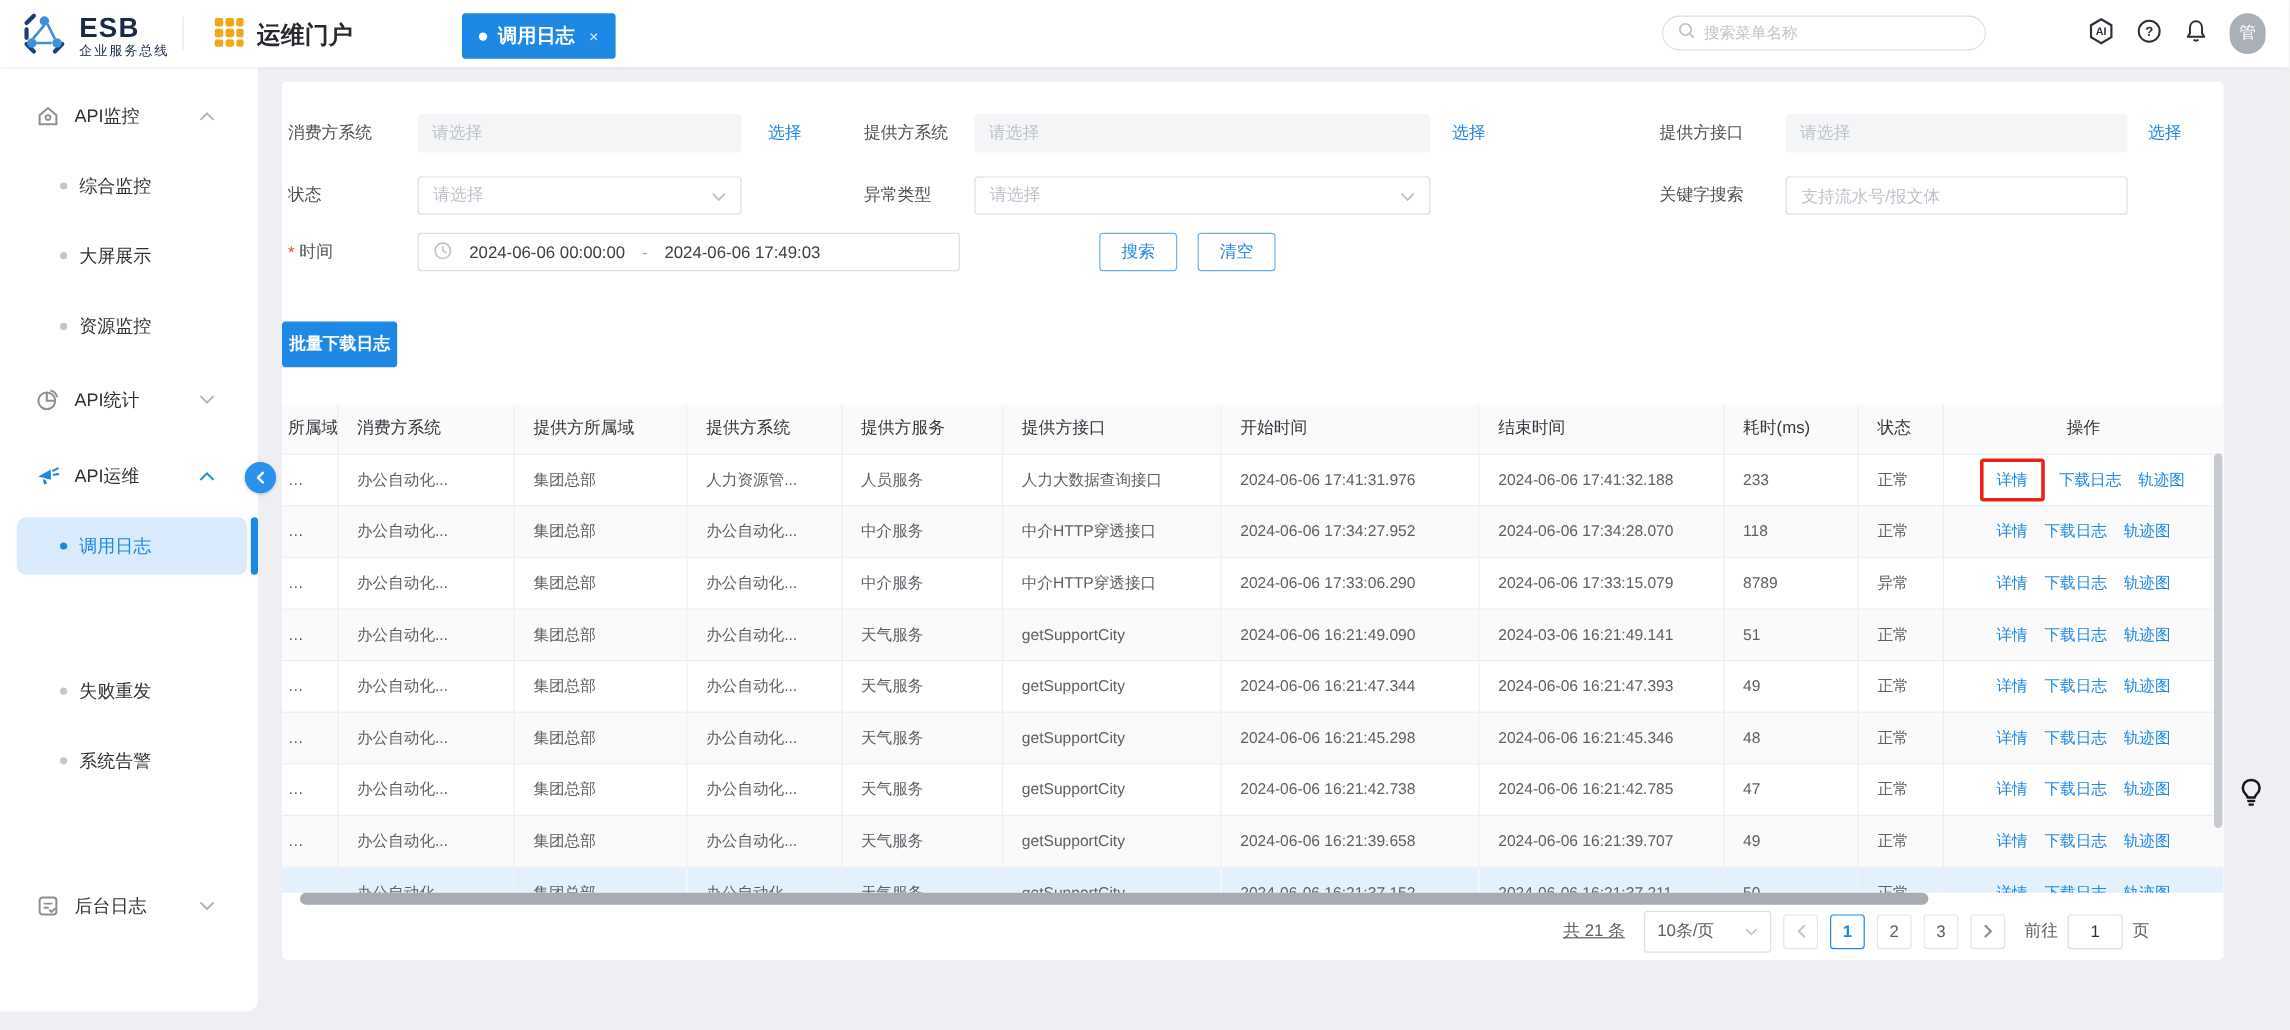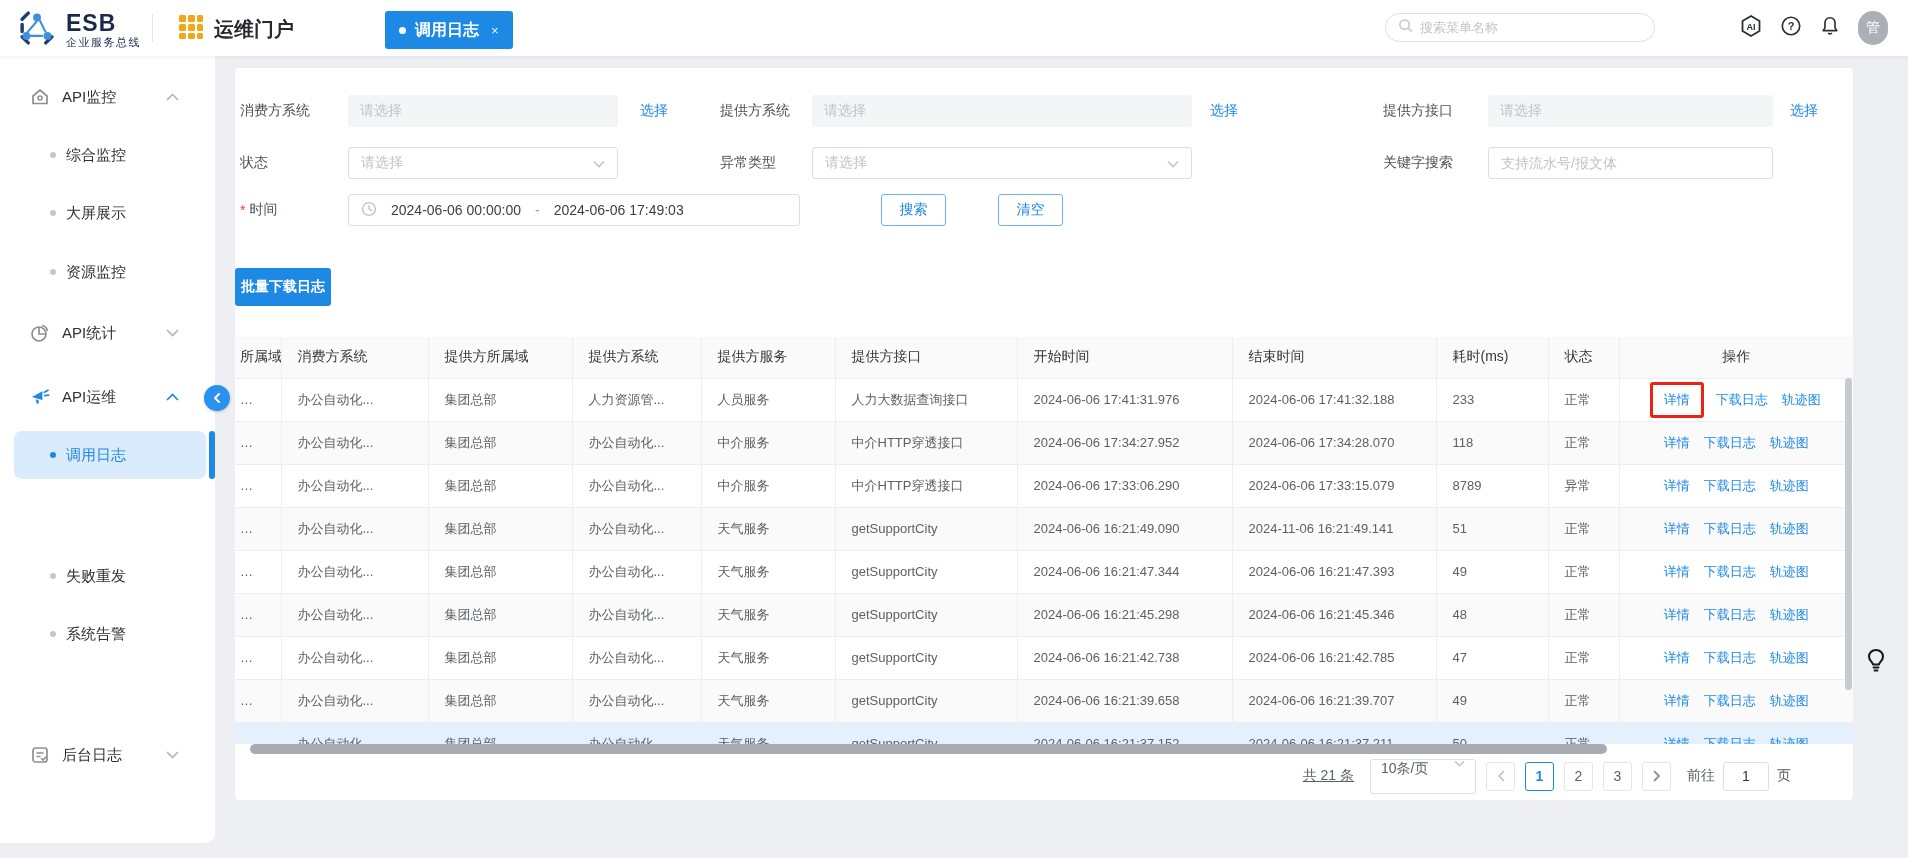--- a/index.html
+++ b/index.html
@@ -66,21 +66,21 @@
   td.col-op{text-align:center;padding:0 10px;}
   .op-links{display:inline-flex;align-items:center;gap:14px;}
   .op-link{color:#1e88e5;cursor:pointer;}
   .red-box{display:inline-flex;border:3px solid #ec2217;border-radius:3px;padding:6px 11px;margin:-9px -2px;}
   .hscroll{position:absolute;left:15px;top:676px;width:1357px;height:10px;background:#a8abb2;border-radius:5px;cursor:pointer;}
   .vscroll{position:absolute;left:1610px;top:310px;width:7px;height:312px;background:#c7cad0;border-radius:4px;cursor:pointer;z-index:5;}
 
   
   .pager{position:absolute;left:0;top:692px;width:1618px;height:32px;display:flex;justify-content:flex-end;align-items:center;padding-right:62px;gap:10px;font-size:14px;color:#5c6166;}
   .pg-total{margin-right:6px;text-decoration:underline;}
-  .pg-size{width:106px;height:35px;border:1px solid #dcdfe6;border-radius:3px;display:flex;align-items:flex-start;justify-content:space-between;padding:0 10px;cursor:pointer;color:#5c6166;}
+  .pg-size{width:106px;height:35px;border:1px solid #dcdfe6;border-radius:3px;display:flex;align-items:center;justify-content:space-between;padding:0 10px;cursor:pointer;color:#5c6166;}
   .pg-btn{width:29px;height:29px;border:1px solid #e2e5ea;border-radius:3px;background:#fff;display:flex;align-items:center;justify-content:center;cursor:pointer;color:#8a9099;}
   .pg-btn.disabled{color:#c6cad0;}
   .pg-page{width:29px;height:29px;border:1px solid #e2e5ea;border-radius:3px;background:#fff;display:flex;align-items:center;justify-content:center;cursor:pointer;color:#5c6166;}
   .pg-page.active{border-color:#1e88e5;color:#1e88e5;font-weight:bold;}
   .pg-goto{display:flex;align-items:center;gap:8px;margin-left:6px;}
   .pg-input{width:46px;height:29px;border:1px solid #dcdfe6;border-radius:3px;text-align:center;font-size:14px;color:#303133;outline:none;}
 
   .bulb{position:absolute;left:1864px;top:648px;z-index:40;}
 </style>
 </head>
@@ -301,21 +301,21 @@
       <span>
         <svg width="16" height="16" viewBox="0 0 16 16">
             <circle cx="8" cy="8" r="6.4" fill="none" stroke="#c0c4cc" stroke-width="1.4"></circle>
             <path d="M8 4.5 L8 8 L10.8 9.6" stroke="#c0c4cc" stroke-width="1.4" fill="none" stroke-linecap="round"></path>
           </svg>
       </span>
       <span>2024-06-06 00:00:00</span>
       <span style="color:#9aa0a6">-</span>
       <span>2024-06-06 17:49:03</span>
     </div>
-    <div class="btn-outline" style="left:646px">搜索</div>
+    <div class="btn-outline" style="left:681px">搜索</div>
     <div class="btn-outline" style="left:763px">清空</div>
 
     <div class="btn-primary">批量下载日志</div>
 
     <div class="tbl-wrap">
       <table id="log-table">
         <colgroup>
           <col style="width:46px">
             <col style="width:147px">
             <col style="width:144px">
@@ -398,21 +398,21 @@
                 </span></td>
             </tr>
             <tr class="stripe">
               <td class="col0"><span>…</span></td>
               <td>办公自动化...</td>
               <td>集团总部</td>
               <td>办公自动化...</td>
               <td>天气服务</td>
               <td>getSupportCity</td>
               <td>2024-06-06 16:21:49.090</td>
-              <td>2024-11-06 16:21:49.141</td>
+              <td>2024-03-06 16:21:49.141</td>
               <td>51</td>
               <td>正常</td>
               <td class="col-op"><span class="op-links">
                   <span class="op-link">详情</span>
                   <span class="op-link">下载日志</span>
                   <span class="op-link">轨迹图</span>
                 </span></td>
             </tr>
             <tr>
               <td class="col0"><span>…</span></td>

